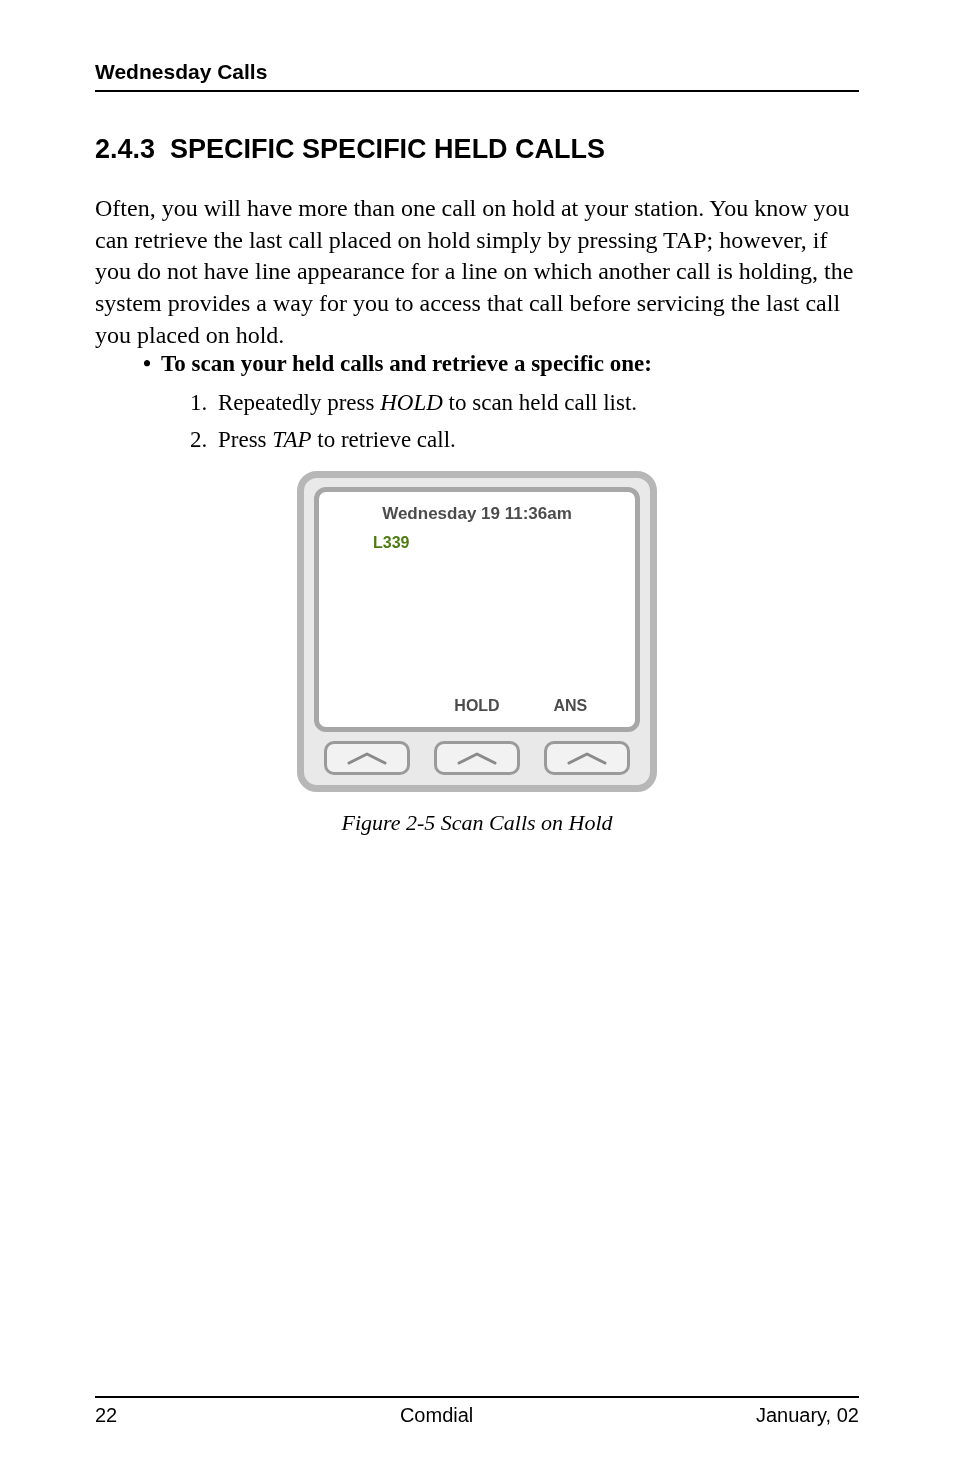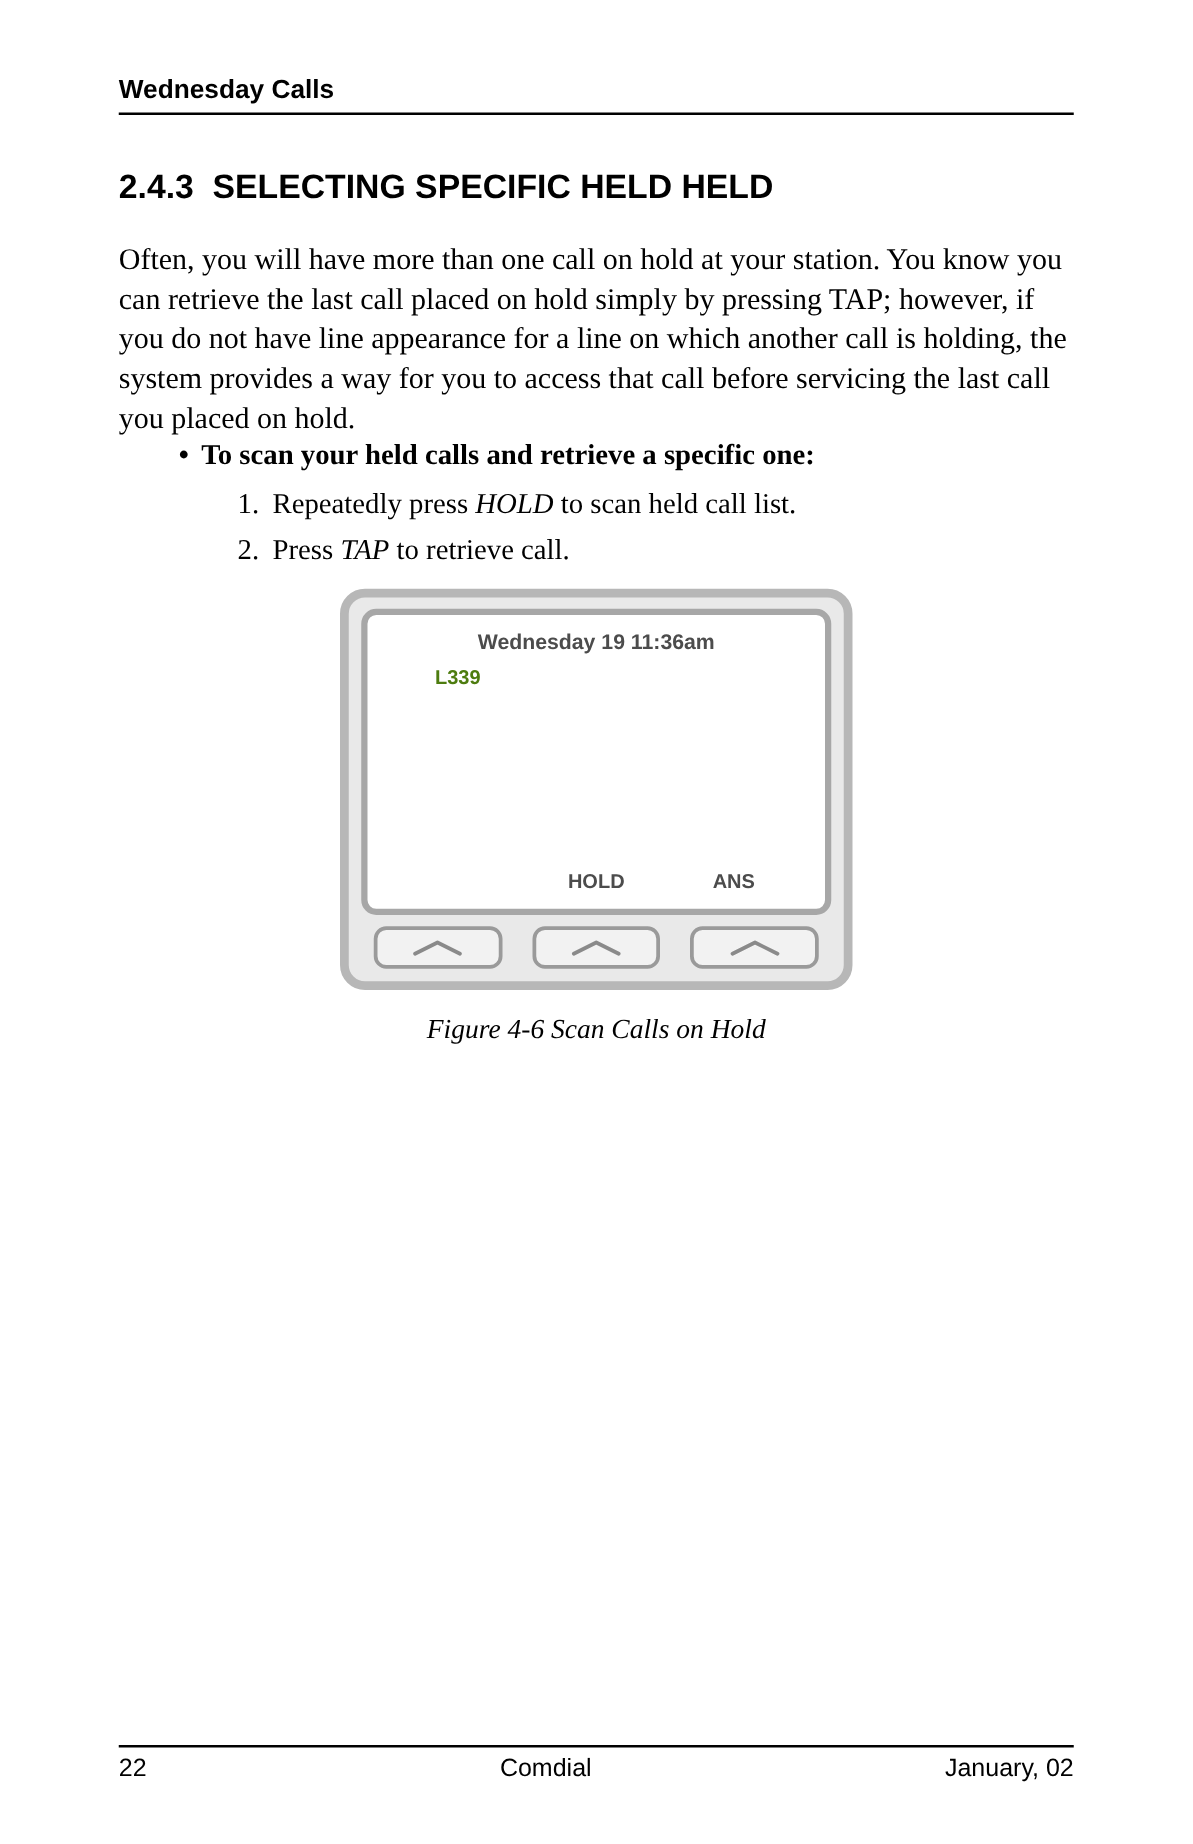--- a/index.html
+++ b/index.html
@@ -59,21 +59,21 @@
   .num-item .num-label {
     display: inline-block;
     width: 28px;
   }
   .italic {
     font-style: italic;
   }
 
   
   .phone-wrap {
-    width: 410px;
+    width: 360px;
     margin: 16px auto 18px auto;
   }
   .phone-outer {
     border: 7px solid #b7b7b7;
     border-radius: 20px;
     padding: 9px 10px 8px 10px;
     background: #e9e9e9;
   }
   .phone-screen {
     background: #fff;
@@ -167,21 +167,21 @@
     gap: 14px;
   }
 </style>
 </head>
 <body>
 
 <div class="header-title">Wednesday Calls</div>
 <hr class="header-rule">
 
 <h2 class="section-heading">
-  <span>2.4.3</span>&nbsp;&nbsp;<span>SELECTING SPECIFIC HELD HELD</span>
+  <span>2.4.3</span>&nbsp;&nbsp;<span>SPECIFIC SPECIFIC HELD CALLS</span>
 </h2>
 
 <p class="body-para">Often, you will have more than one call on hold at your station. You know you can retrieve the last call placed on hold simply by pressing TAP; however, if you do not have line appearance for a line on which another call is holding, the system provides a way for you to access that call before servicing the last call you placed on hold.</p>
 
 <p class="bullet-line">
   <span class="dot">•</span><span>To scan your held calls and retrieve a specific one:</span>
 </p>
 
 <p class="num-item">
   <span class="num-label">1.</span><span>Repeatedly press </span><span class="italic">HOLD</span><span> to scan held call list.</span>
@@ -214,21 +214,21 @@
       </div>
       <div class="soft-btn">
         <svg width="44" height="14" viewBox="0 0 44 14">
           <polyline points="4,12 22,3 40,12" fill="none" stroke="#8a8a8a" stroke-width="3" stroke-linecap="round" stroke-linejoin="round"></polyline>
         </svg>
       </div>
     </div>
   </div>
 </div>
 
-<div class="figure-caption">Figure 4-6  Scan Calls on Hold</div>
+<div class="figure-caption">Figure 2-5  Scan Calls on Hold</div>
 
 <div class="footer">
   <hr class="footer-rule">
   <div class="footer-row">
     <span>22</span>
     <span>Comdial</span>
     <span>January, 02</span>
   </div>
 </div>
 

